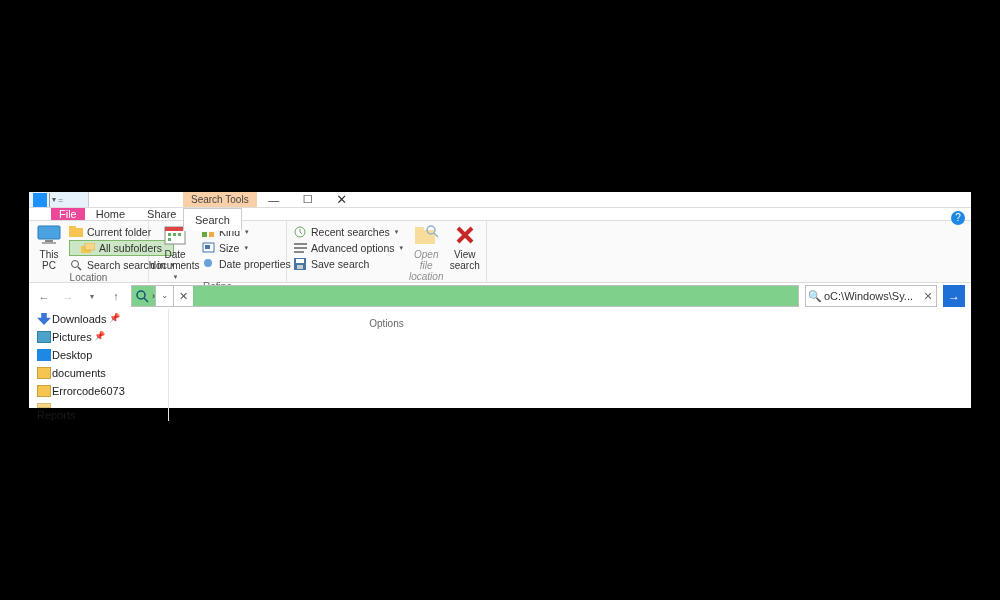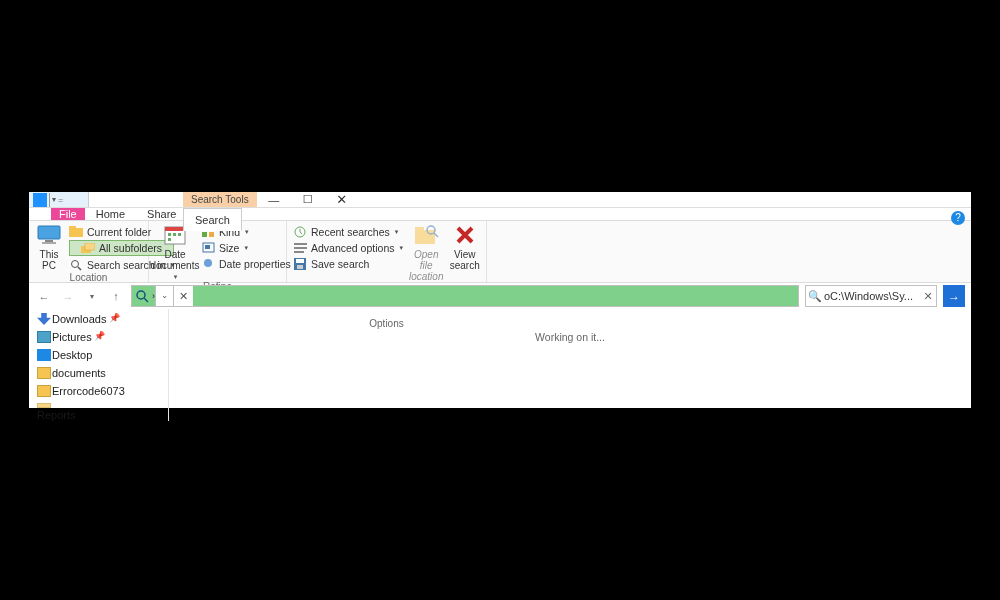--- a/index.html
+++ b/index.html
@@ -312,18 +312,15 @@
         </div>
       <div class="navitem">
           <span class="fi fold"></span>
           <span>Errorcode6073</span>
         </div>
       <div class="navitem" style="opacity:.7;flex-direction:column;">
           <span class="fi fold"></span>
           <span>Reports</span>
         </div>
     </div>
-    <div class="main">
-      <div class="working">Working on it...</div>
-    </div>
   </div>
 
 </div>
 
 </body></html>

